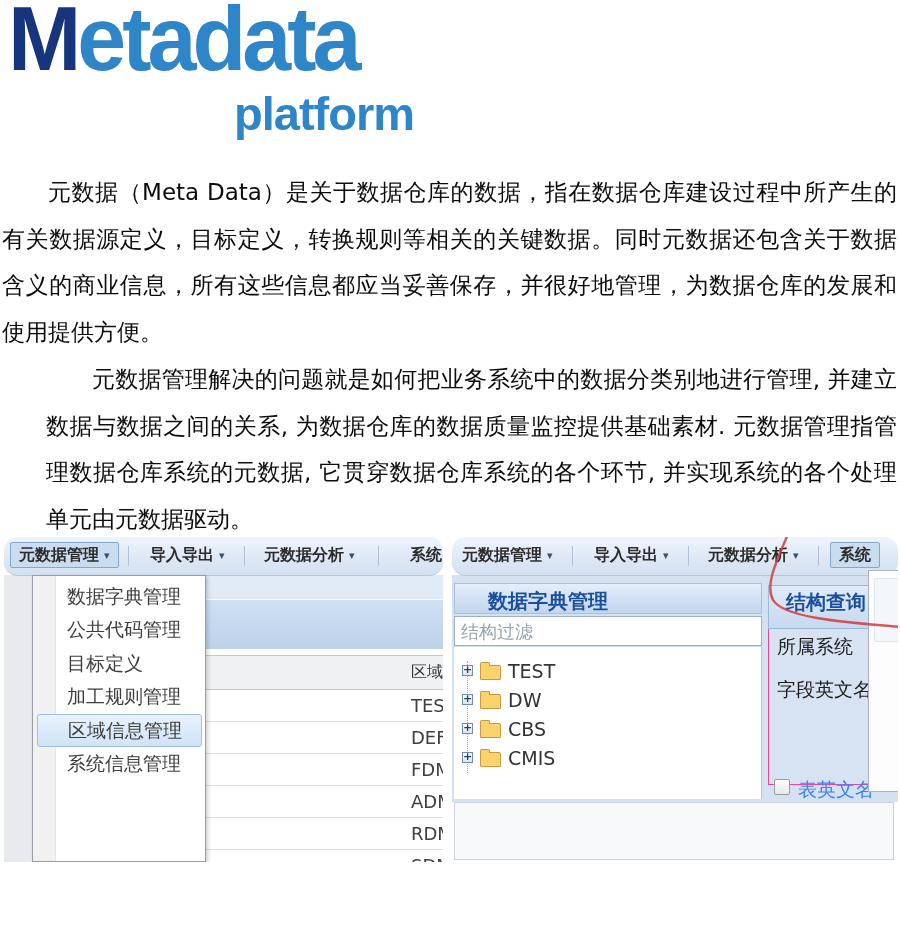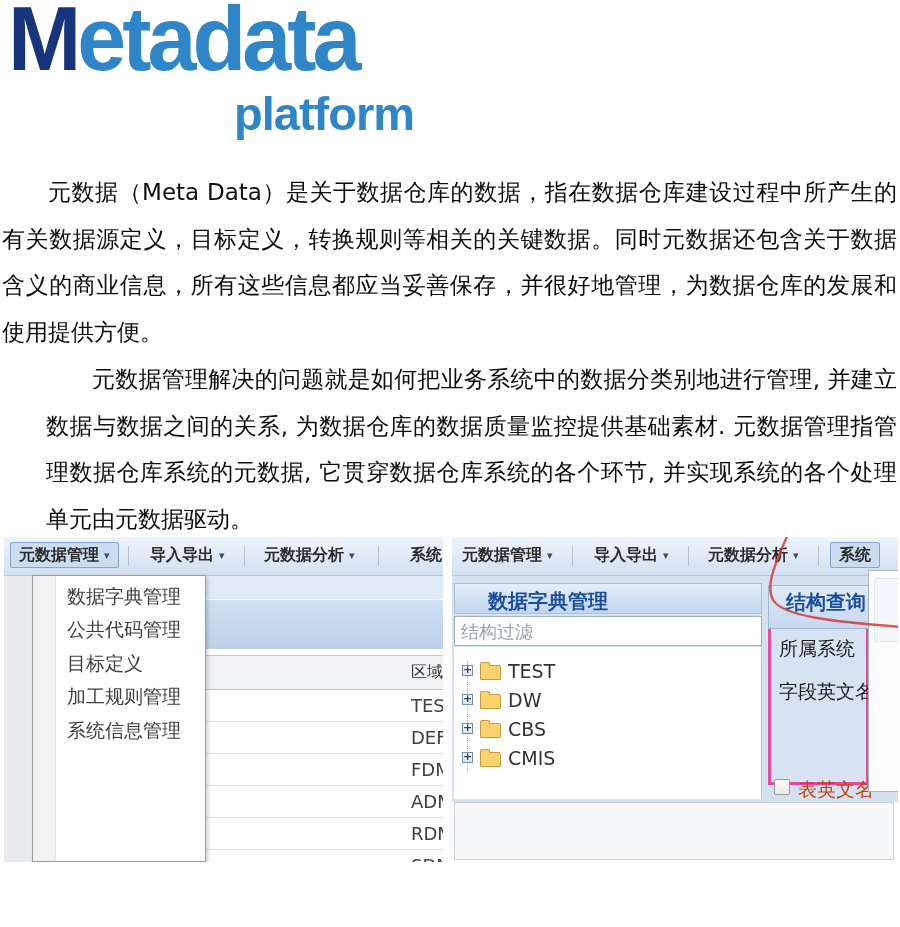--- a/index.html
+++ b/index.html
@@ -14,21 +14,21 @@
   .logo-sub{position:absolute;top:86px;left:228px;font-size:47px;font-weight:800;
             letter-spacing:-1px;color:#2E86C9;font-family:"Liberation Sans",sans-serif;}
   
   .doc-text{position:absolute;top:169px;left:2px;right:3px;font-size:23px;color:#0c0c0c;
             line-height:46.5px;text-align:justify;font-weight:500;}
   .doc-text p{margin:0;text-indent:2em;}
   .doc-text p+p{margin-top:1px;margin-left:44px;}
   
   .shot{position:absolute;overflow:hidden;background:#fff;}
   .menubar{position:absolute;left:0;top:0;right:0;height:38px;
-           background:linear-gradient(#eef4fb,#d2e0f1);border-bottom:1px solid #b7c7db;}
+           background:linear-gradient(#eef4fb,#d2e0f1);border-bottom:1px solid #b7c7db;border-radius:14px;}
   .mi{position:absolute;top:6px;height:24px;line-height:24px;font-size:16px;font-weight:700;
       color:#2c2c2c;white-space:nowrap;padding:0 8px;}
   .mi .arrow{font-size:11px;color:#35506e;margin-left:5px;vertical-align:1px;}
   .mi.active{background:#cadcef;border:1px solid #86a7cc;border-radius:2px;top:5px;}
   .msep{position:absolute;top:9px;height:20px;width:1px;background:#b2c2d6;}
   
   #shot-left{left:4px;top:537px;width:439px;height:325px;}
   .lbg{position:absolute;left:28px;top:38px;right:0;bottom:0;background:#fff;}
   .lstrip{position:absolute;left:0;top:38px;width:28px;bottom:0;background:#e8eaed;}
   .bar1{position:absolute;left:0;right:0;top:0;height:24px;background:#e1ebf7;
@@ -75,28 +75,28 @@
   .folder:before{content:"";position:absolute;left:-1px;top:-4px;width:8px;height:3px;
                  background:#fbd26b;border:1px solid #c49a3c;border-bottom:none;
                  border-radius:2px 2px 0 0;}
   .tree .lbl{position:absolute;left:54px;top:3px;font-size:19px;font-weight:500;color:#333;}
   .query-tab{position:absolute;left:316px;top:48px;width:101px;height:44px;
              background:linear-gradient(#e0ebf8,#c6d9ef);border:1px solid #9db8d8;
              box-sizing:border-box;z-index:2;}
   .query-tab span{position:absolute;left:17px;top:3px;font-size:20px;font-weight:700;
                   color:#1B4F9E;white-space:nowrap;}
   .query-panel{position:absolute;left:316px;top:78px;width:101px;height:170px;background:#d7e3f2;
-               border:3px solid #ec4899;box-sizing:border-box;z-index:1;}
+               border:1px solid #ec4899;box-sizing:border-box;z-index:1;}
   .query-panel .fl{position:absolute;left:8px;font-size:19px;color:#1d1d1d;font-weight:500;
                    white-space:nowrap;}
   .fl.f1{top:18px;} .fl.f2{top:53px;margin-top:8px;}
   .chkrow{position:absolute;left:322px;top:242px;z-index:1;}
   .chk{position:absolute;left:0;top:0;width:16px;height:16px;border:1px solid #9a9a9a;
        background:linear-gradient(#fdfdfd,#e8e8e8);border-radius:2px;box-sizing:border-box;}
-  .chklbl{position:absolute;left:24px;top:-2px;font-size:19px;color:#c2410c;font-weight:500;
+  .chklbl{position:absolute;left:24px;top:-2px;font-size:19px;color:#3b82f6;font-weight:500;
           white-space:nowrap;}
   .white-drop{position:absolute;left:416px;top:33px;width:34px;height:222px;background:#fdfdfe;
               border:1px solid #aab4c0;box-sizing:border-box;z-index:5;}
   .white-drop .inner{position:absolute;left:5px;top:7px;width:26px;height:62px;background:#f3f7fc;
                      border:1px solid #dde6f0;border-radius:2px;}
   .bottom-panel{position:absolute;left:2px;top:265px;width:440px;height:58px;background:#f7f9fb;
                 border:1px solid #cdd2d8;box-sizing:border-box;}
   .red-anno{position:absolute;left:0;top:0;width:446px;height:330px;z-index:9;pointer-events:none;}
 </style>
 </head>
@@ -152,20 +152,21 @@
     <span class="mi" style="left:398px;"><span>系统</span></span>
   </div>
 
   <div class="dropdown">
     <div class="dd-gutter"></div>
     <ul>
       <li>数据字典管理</li>
       <li>公共代码管理</li>
       <li>目标定义</li>
       <li>加工规则管理</li>
+      <li class="hl">区域信息管理</li>
       <li>系统信息管理</li>
     </ul>
   </div>
 </div>
 
 <div class="shot" id="shot-right">
   <div class="rbody"></div>
 
   <div class="menubar">
     <span class="mi" style="left:2px;"><span>元数据管理</span><span class="arrow">▾</span></span>

